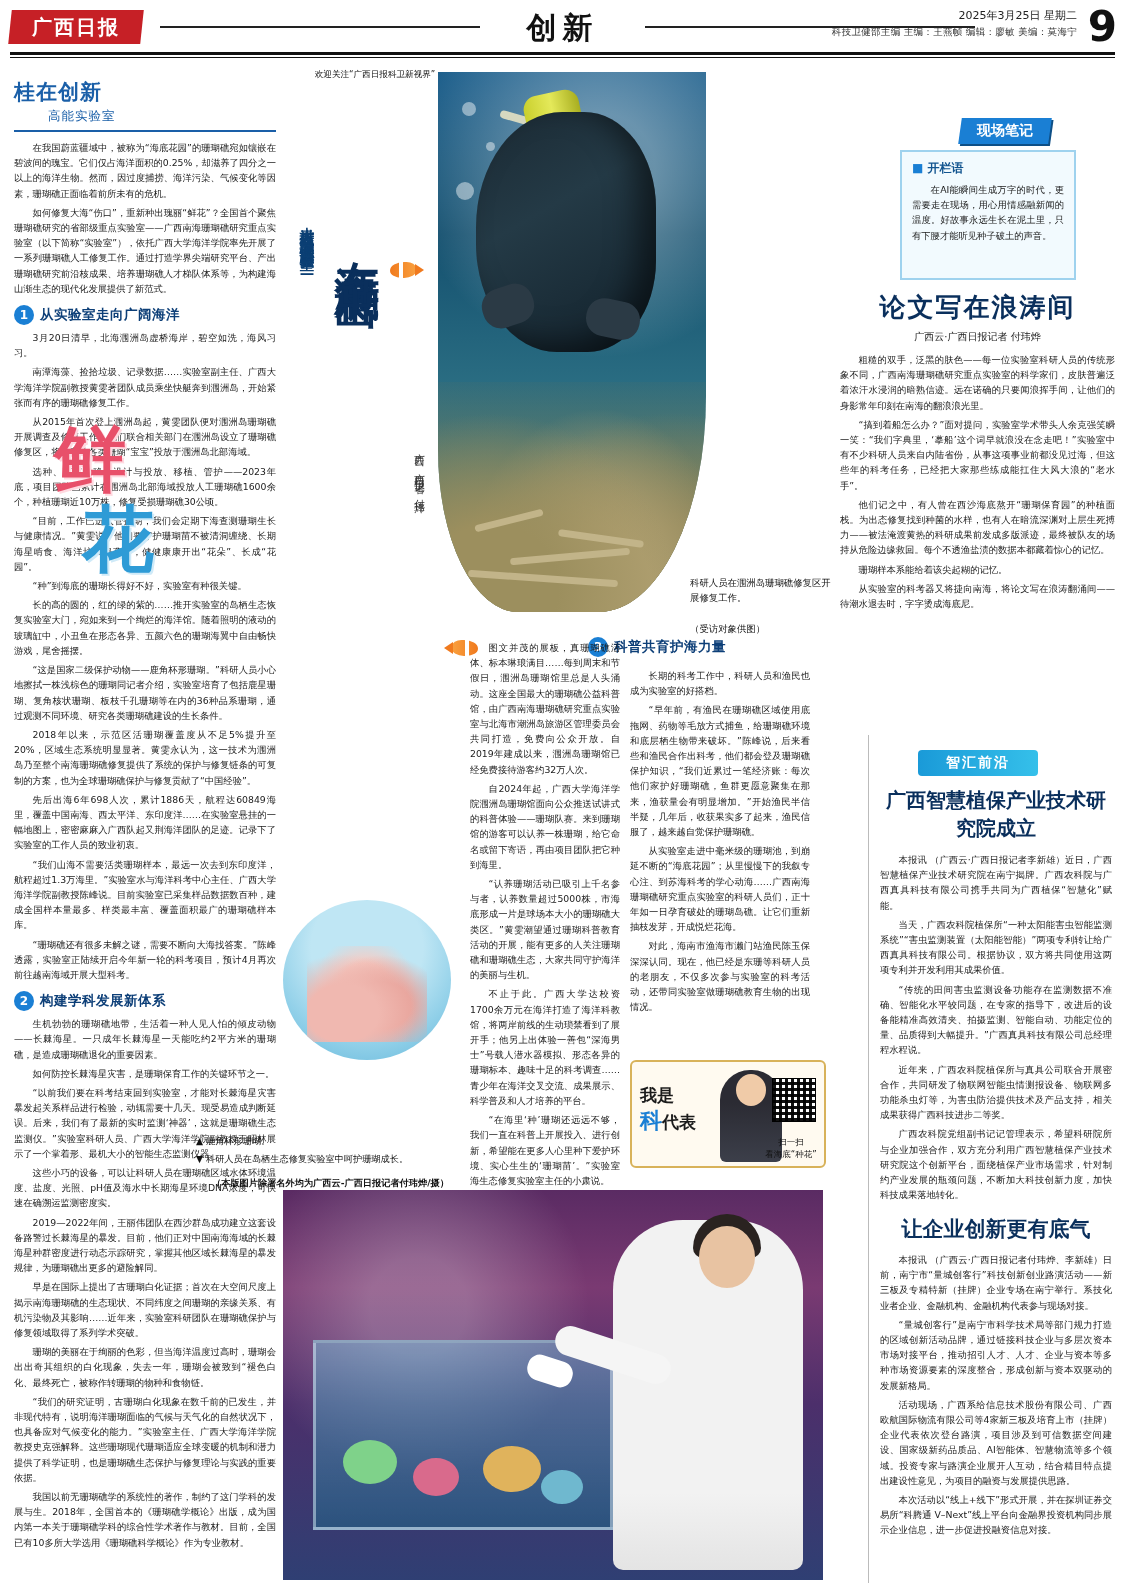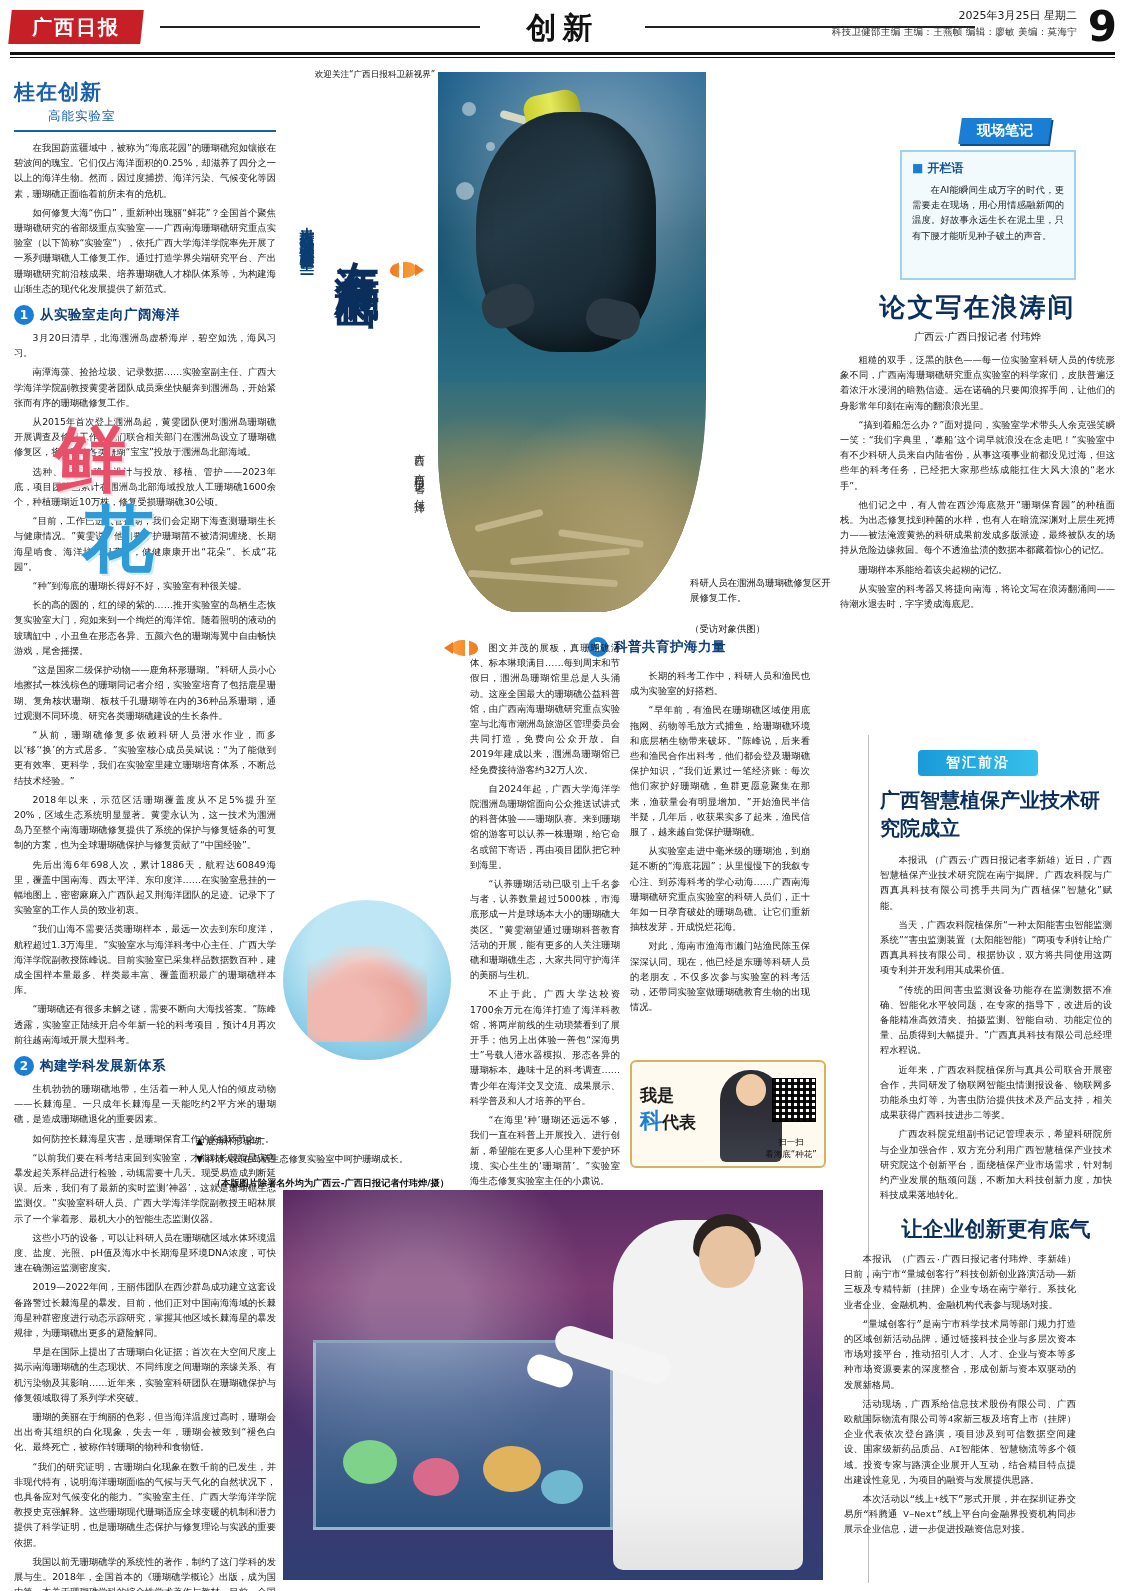--- a/index.html
+++ b/index.html
@@ -275,31 +275,31 @@
     position:absolute; left:918px; top:750px; width:120px; height:26px;
     background:linear-gradient(90deg,#1a9ad8,#35c0ea); color:#fff;
     font-size:14px; font-weight:bold; display:flex; align-items:center; justify-content:center;
     font-family:"DejaVu Sans", sans-serif; border-radius:4px; letter-spacing:2px;
   }
   .right-box {
     position:absolute; left:868px; top:735px; width:248px; height:848px;
     border-left:1px solid #bbb;
   }
   .sub-head3 {
-    position:absolute; left:880px; top:786px; width:232px; 
+    position:absolute; left:880px; top:786px; width:232px; text-align:center;
     font-size:20px; font-weight:bold; color:#0a2f5c; line-height:28px;
     font-family:"DejaVu Sans", sans-serif;
   }
   .right-body3 { position:absolute; left:880px; top:852px; width:232px; }
   .sub-head4 {
     position:absolute; left:880px; top:1215px; width:232px; text-align:center;
     font-size:21px; font-weight:bold; color:#0a2f5c;
     font-family:"DejaVu Sans", sans-serif;
   }
-  .right-body4 { position:absolute; left:844px; top:1252px; width:232px;font-family:Liberation Mono, monospace; }
+  .right-body4 { position:absolute; left:880px; top:1252px; width:232px; }
 
   
   .kedaibiao {
     position:absolute; left:630px; top:1060px; width:196px; height:108px;
     border:2px solid #d8b25a; background:#fffaf0; border-radius:6px;
   }
   .kd-text {
     position:absolute; left:8px; top:20px; font-size:17px; font-weight:bold;
     font-family:"DejaVu Sans", sans-serif; color:#1b1b1b; line-height:26px;
   }
@@ -361,21 +361,20 @@
     </div>
     <div class="col-text">
       <p>3月20日清早，北海涠洲岛虚桥海岸，碧空如洗，海风习习。</p>
       <p>南潭海藻、捡拾垃圾、记录数据……实验室副主任、广西大学海洋学院副教授黄雯著团队成员乘坐快艇奔到涠洲岛，开始紧张而有序的珊瑚礁修复工作。</p>
       <p>从2015年首次登上涠洲岛起，黄雯团队便对涠洲岛珊瑚礁开展调查及修复工作。他们联合相关部门在涠洲岛设立了珊瑚礁修复区，将培育的各类珊瑚“宝宝”投放于涠洲岛北部海域。</p>
       <p>选种、育苗、稳伍设计与投放、移植、管护——2023年底，项目团队已累计在涠洲岛北部海域投放人工珊瑚礁1600余个，种植珊瑚近10万株，修复受损珊瑚礁30公顷。</p>
       <p>“目前，工作已进入管护期，我们会定期下海查测珊瑚生长与健康情况。”黄雯说，他们要守护珊瑚苗不被清洞缠绕、长期海星啃食、海洋垃圾侵袭等，健健康康开出“花朵”、长成“花园”。</p>
       <p>“种”到海底的珊瑚长得好不好，实验室有种很关键。</p>
       <p>长的高的圆的，红的绿的紫的……推开实验室的岛栖生态恢复实验室大门，宛如来到一个绚烂的海洋馆。随着照明的液动的玻璃缸中，小丑鱼在形态各异、五颜六色的珊瑚海翼中自由畅快游戏，尾舍摇摆。</p>
       <p>“这是国家二级保护动物——鹿角杯形珊瑚。”科研人员小心地擦拭一株浅棕色的珊瑚同记者介绍，实验室培育了包括鹿星珊瑚、复角核状珊瑚、板枝千孔珊瑚等在内的36种品系珊瑚，通过观测不同环境、研究各类珊瑚礁建设的生长条件。</p>
-      <p>“从前，珊瑚礁修复多依赖科研人员潜水作业，而多以‘移’‘换’的方式居多。”实验室核心成员吴斌说：“为了能做到更有效率、更科学，我们在实验室里建立珊瑚培育体系，不断总结技术经验。”</p>
       <p>2018年以来，示范区活珊瑚覆盖度从不足5%提升至20%，区域生态系统明显显著。黄雯永认为，这一技术为涠洲岛乃至整个南海珊瑚礁修复提供了系统的保护与修复链条的可复制的方案，也为全球珊瑚礁保护与修复贡献了“中国经验”。</p>
       <p>先后出海6年698人次，累计1886天，航程达60849海里，覆盖中国南海、西太平洋、东印度洋……在实验室悬挂的一幅地图上，密密麻麻入广西队起又荆海洋团队的足迹。记录下了实验室的工作人员的致业初衷。</p>
       <p>“我们山海不需要活类珊瑚样本，最远一次去到东印度洋，航程超过1.3万海里。”实验室水与海洋科考中心主任、广西大学海洋学院副教授陈峰说。目前实验室已采集样品数据数百种，建成全国样本量最多、样类最丰富、覆盖面积最广的珊瑚礁样本库。</p>
       <p>“珊瑚礁还有很多未解之谜，需要不断向大海找答案。”陈峰透露，实验室正陆续开启今年新一轮的科考项目，预计4月再次前往越南海域开展大型科考。</p>
     </div>
 
     <div class="sec-head">
       <div class="sec-num">2</div>
       <div class="sec-title">构建学科发展新体系</div>
     </div>

